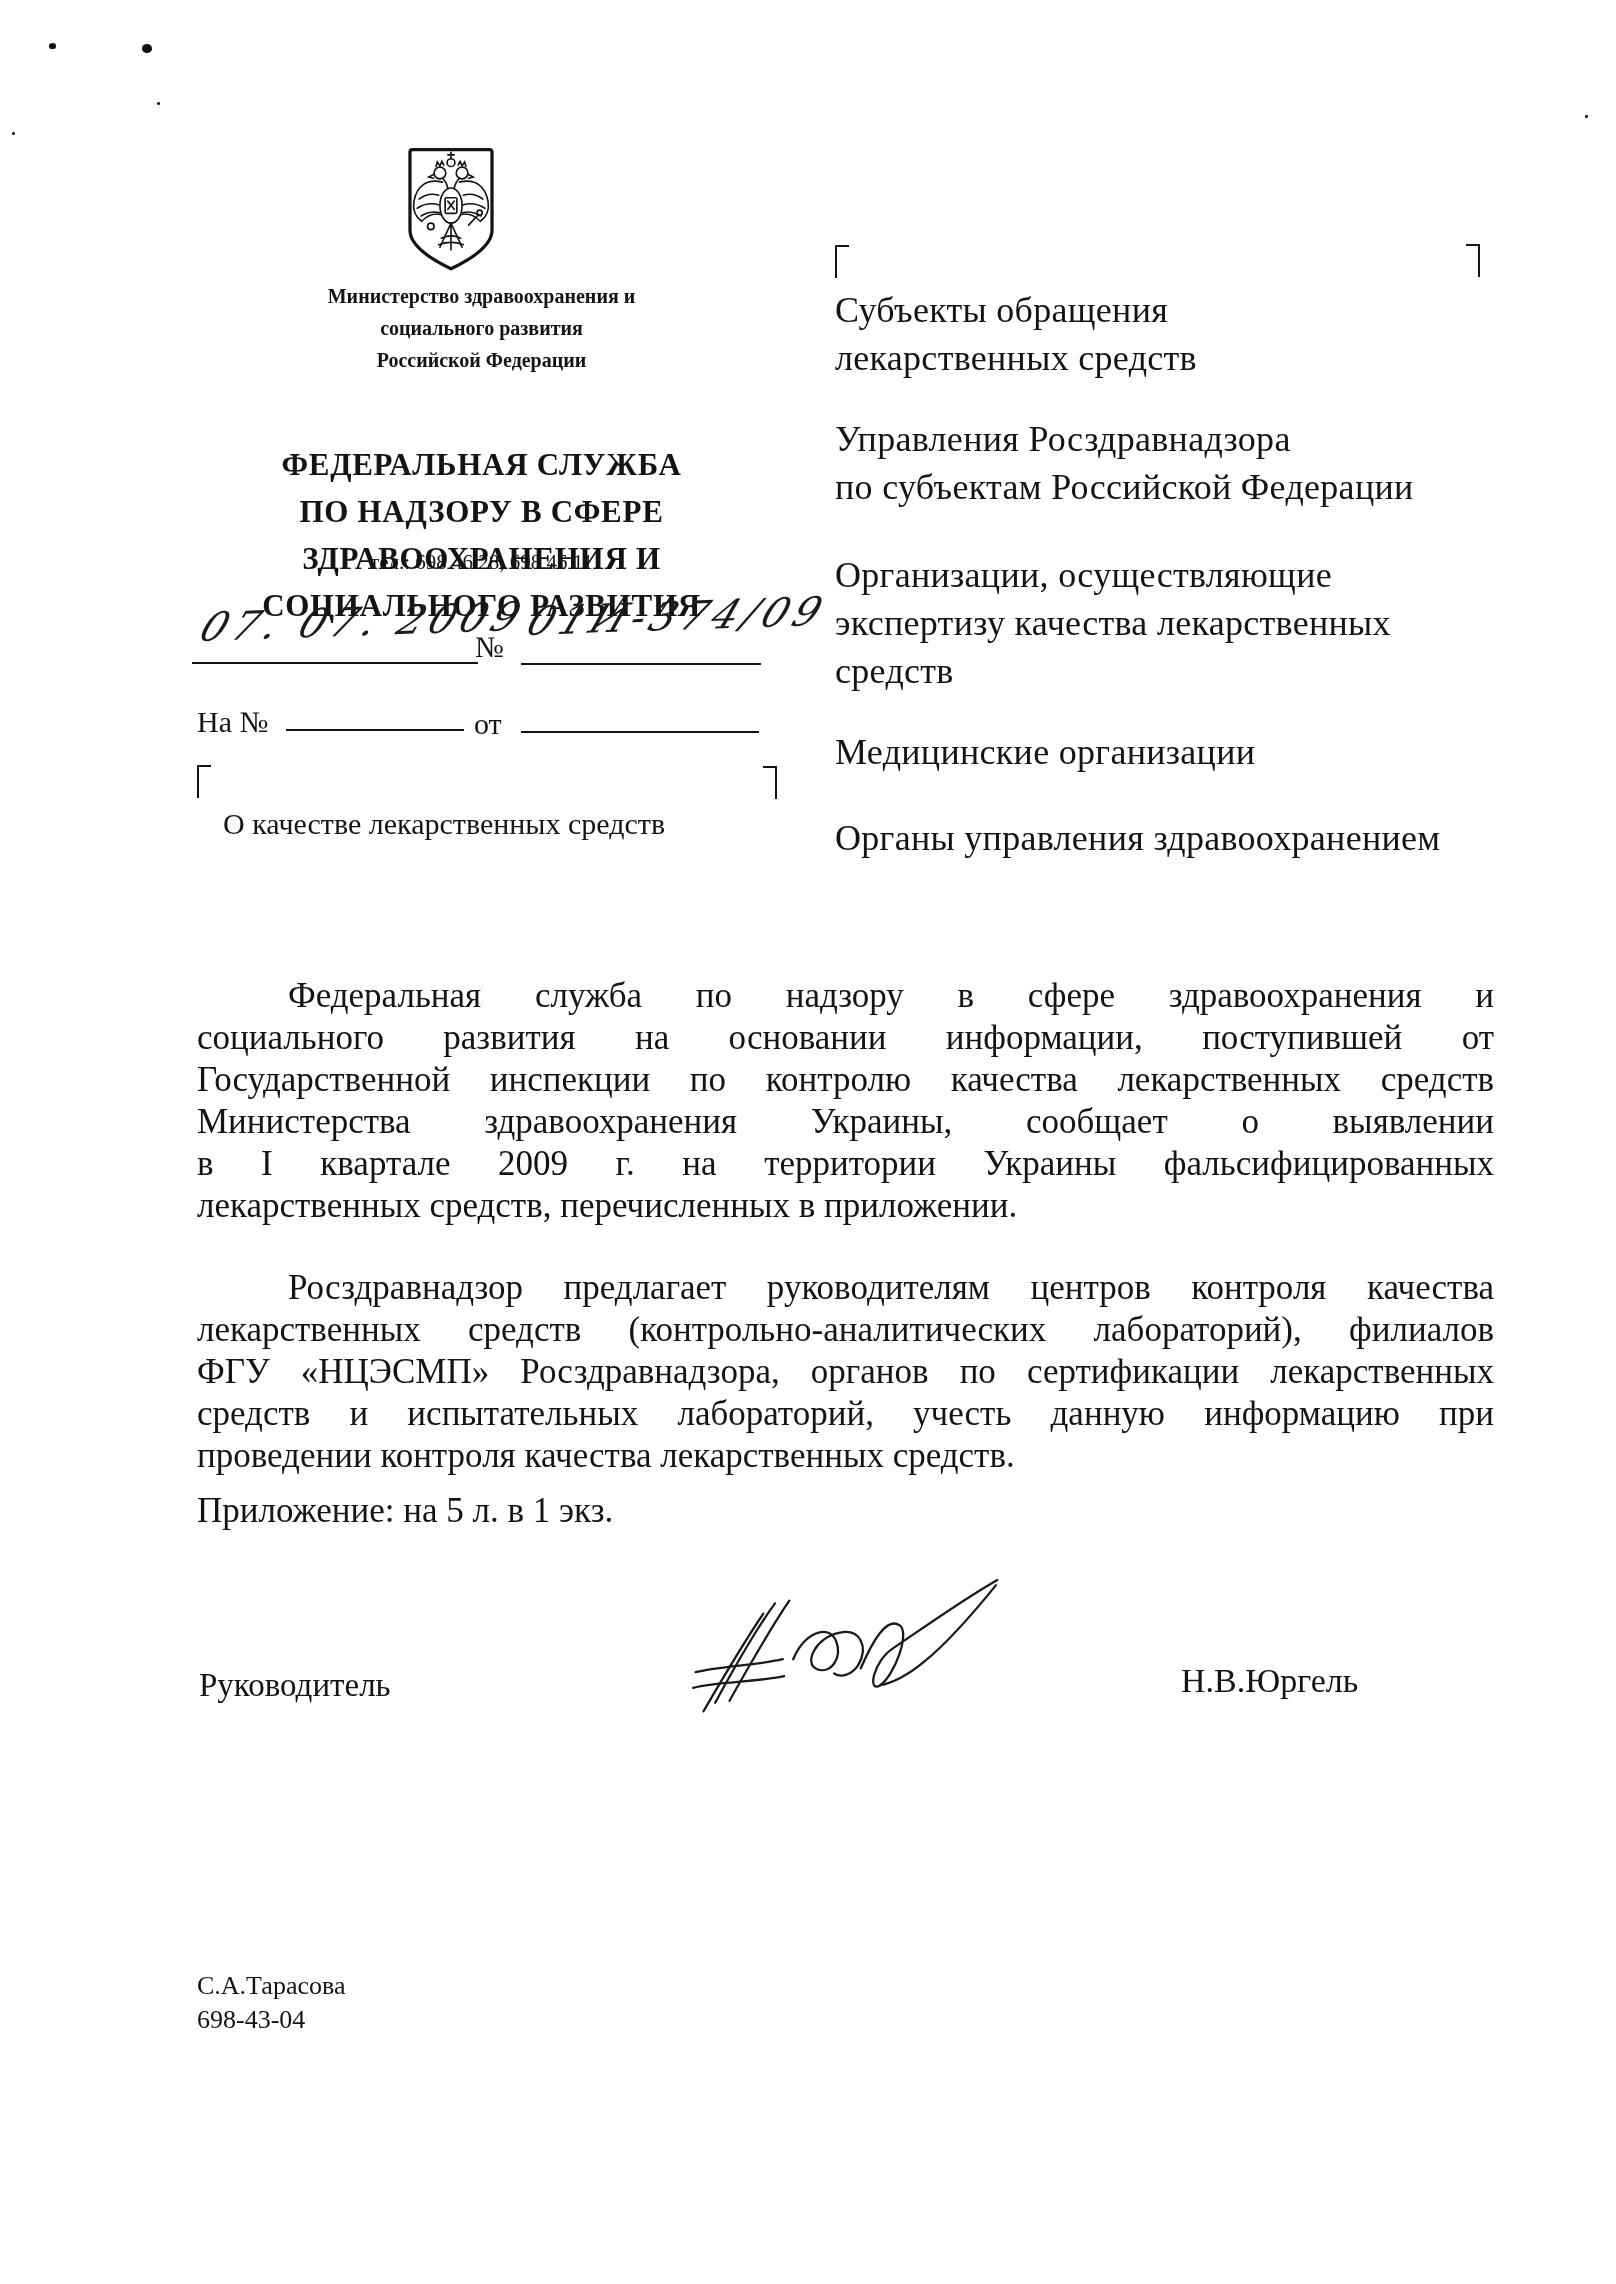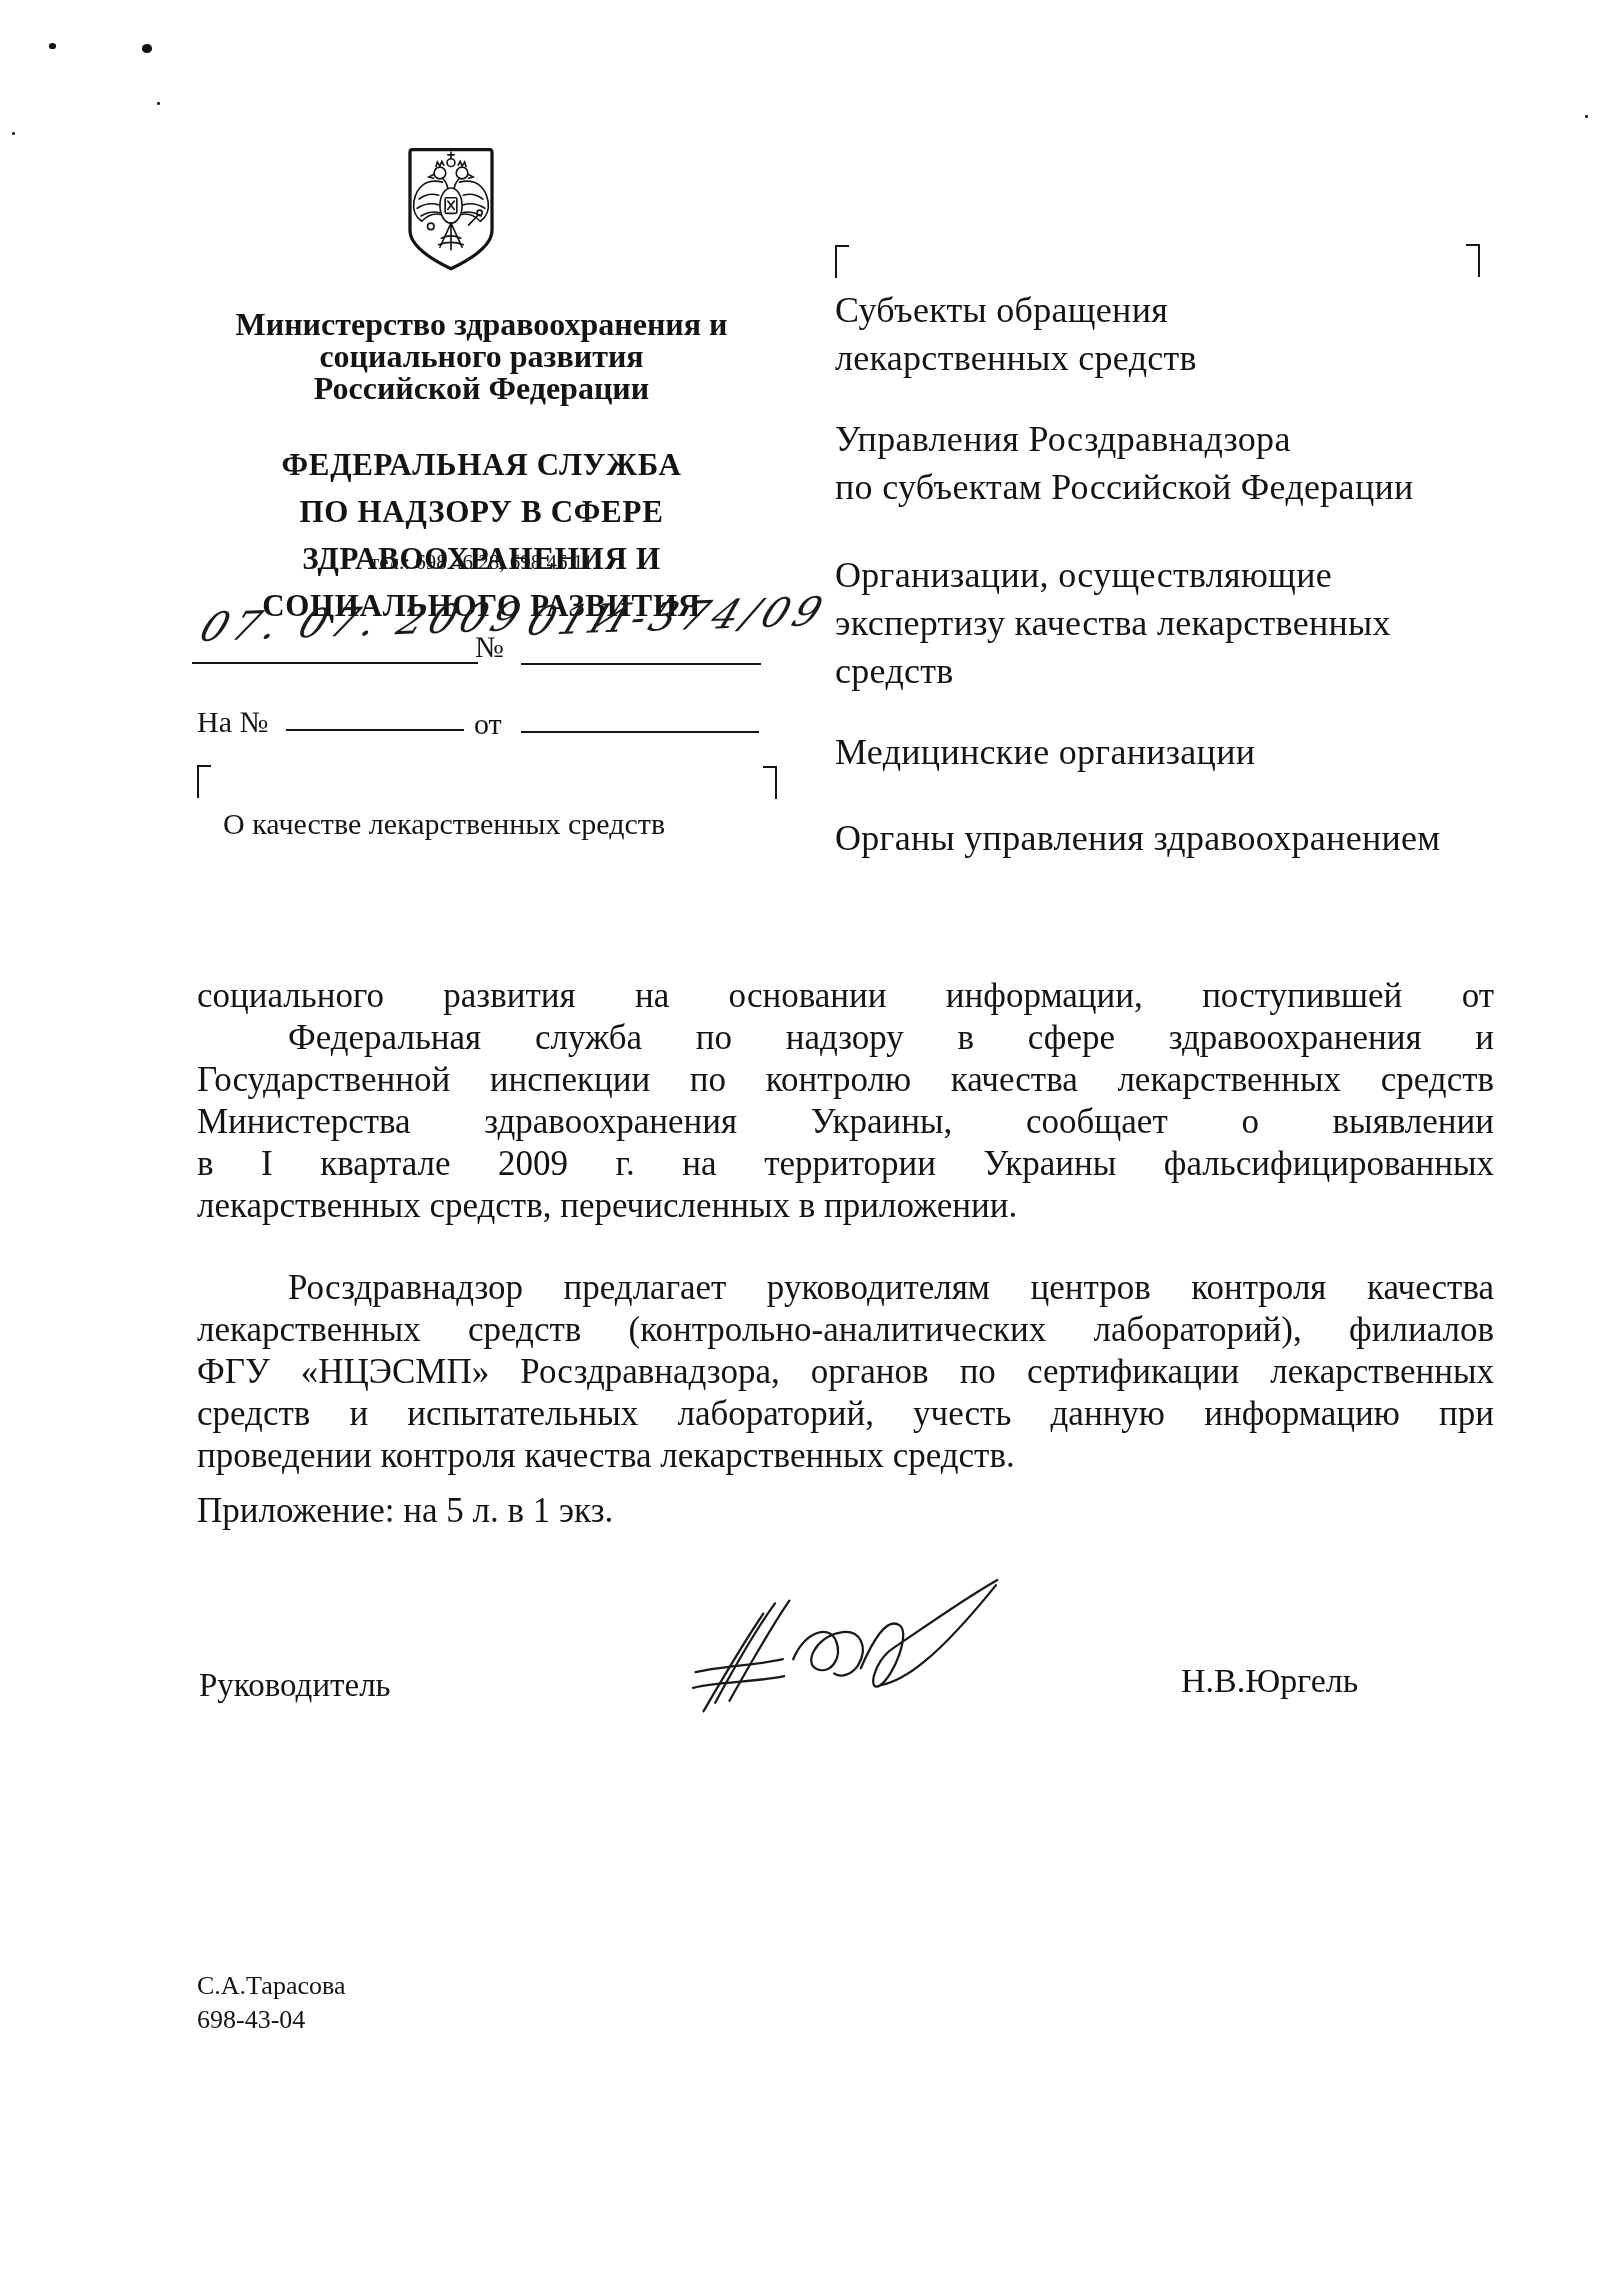--- a/index.html
+++ b/index.html
@@ -7,21 +7,21 @@
     position:relative;
     width:1617px;height:2284px;
     background:#ffffff;
     font-family:"Liberation Serif","DejaVu Serif",serif;
     color:#141414;
     overflow:hidden;
   }
   .abs{position:absolute;}
   
   .lh-col{left:156px;width:651px;text-align:center;}
-  .ministry{top:308px;font-size:32px;font-weight:bold;line-height:32px;}
+  .ministry{top:280px;font-size:20px;font-weight:bold;line-height:32px;}
   .service{top:441px;font-size:31px;font-weight:bold;line-height:47px;letter-spacing:0.7px;}
   .addr{top:549px;font-size:21px;line-height:27px;}
   
   .hand{
     font-family:"DejaVu Serif",serif;
     font-style:italic;
     transform:skewX(-22deg) rotate(-2deg);
     transform-origin:left bottom;
     letter-spacing:5.2px;
     color:#1b1b1b;
@@ -152,22 +152,22 @@
   </div>
   <div class="abs recip" style="top:728px;">
     <div>Медицинские организации</div>
   </div>
   <div class="abs recip" style="top:814px;">
     <div>Органы управления здравоохранением</div>
   </div>
 
   <div class="abs body-text">
     <div>
+      <div class="bline indent">Федеральная служба по надзору в сфере здравоохранения и</div>
       <div class="bline">социального развития на основании информации, поступившей от</div>
-      <div class="bline indent">Федеральная служба по надзору в сфере здравоохранения и</div>
       <div class="bline">Государственной инспекции по контролю качества лекарственных средств</div>
       <div class="bline">Министерства здравоохранения Украины, сообщает о выявлении</div>
       <div class="bline">в I квартале 2009 г. на территории Украины фальсифицированных</div>
       <div class="bline last">лекарственных средств, перечисленных в приложении.</div>
     </div>
     <div class="para-gap"></div>
     <div>
       <div class="bline indent">Росздравнадзор предлагает руководителям центров контроля качества</div>
       <div class="bline">лекарственных средств (контрольно-аналитических лабораторий), филиалов</div>
       <div class="bline">ФГУ «НЦЭСМП» Росздравнадзора, органов по сертификации лекарственных</div>

